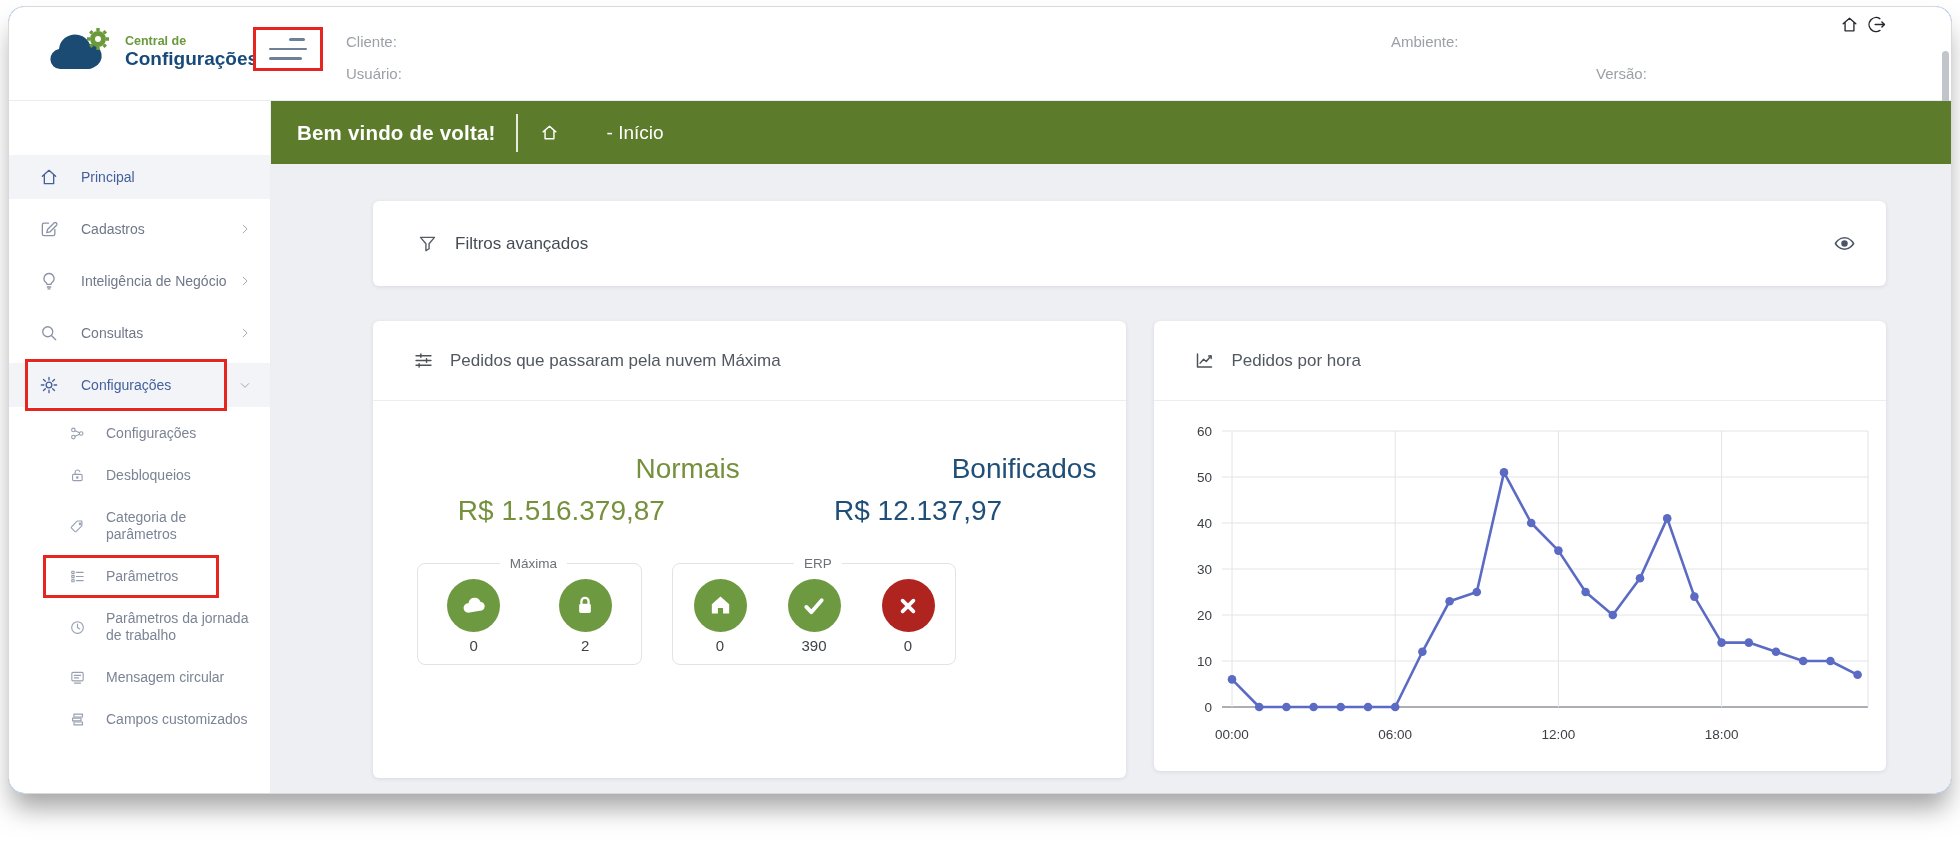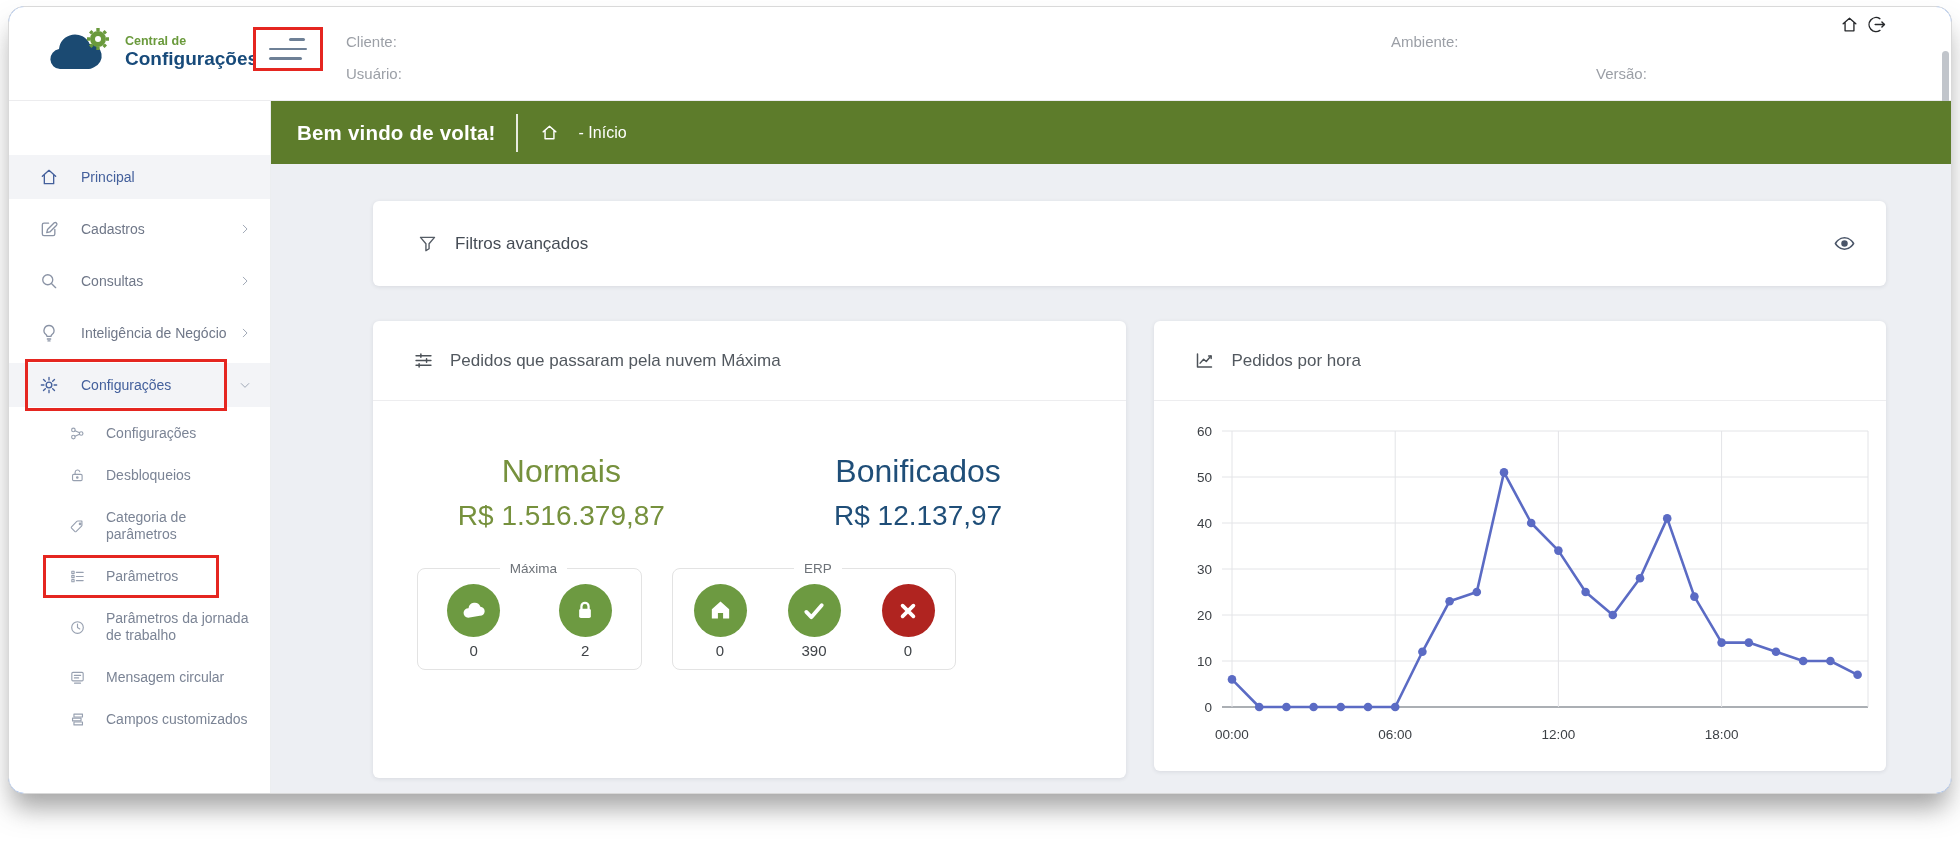--- a/index.html
+++ b/index.html
@@ -51,21 +51,21 @@
   .ann { position:absolute; border:3px solid #e52620; pointer-events:none; z-index:5; }
   .ann-main { left:16px; width:202px; top:-4px; bottom:-4px; }
   .ann-sub  { left:34px; width:176px; top:-3px; bottom:-3px; }
 
   
   .main { position:absolute; left:262px; top:94px; right:0; bottom:0; background:#edeff3; overflow:hidden; }
   .banner { height:63px; background:#5d7c2b; display:flex; align-items:center; padding-left:26px; color:#fff; }
   .banner-title { font-size:20.5px; font-weight:700; letter-spacing:.2px; }
   .banner-div { width:2px; height:38px; background:rgba(255,255,255,.85); margin:0 22px 0 20px; }
   .banner .crumb-home { width:19px; height:19px; color:#fff; }
-  .banner .crumb { margin-left:20px; font-size:16px; }
+  .banner .crumb { margin-left:48px; font-size:19px; }
 
   .content { padding:37px 65px 0 102px; }
 
   .filters { height:85px; background:#fff; border-radius:6px; box-shadow:0 1px 4px rgba(30,40,60,.10);
              display:flex; align-items:center; padding:0 30px 0 44px; margin-bottom:35px; }
   .filters .f-icon { width:21px; height:21px; color:#565d66; }
   .filters .f-title { margin-left:17px; font-size:17px; color:#454c55; font-weight:400; }
   .filters .eye { margin-left:auto; width:23px; height:23px; color:#4a5568; cursor:pointer; }
   .filters svg { display:block; width:100%; height:100%; }
 
@@ -73,21 +73,21 @@
   .card { background:#fff; border-radius:6px; box-shadow:0 1px 4px rgba(30,40,60,.10); }
   .card-orders { width:760px; height:457px; }
   .card-chart  { width:738px; height:450px; }
   .card-head { height:80px; display:flex; align-items:center; padding:0 24px 0 40px; border-bottom:1px solid #ededef; }
   .card-head .c-icon { width:21px; height:21px; color:#4c5258; }
   .card-head .c-title { margin-left:16px; font-size:17px; color:#52585f; font-weight:500; }
   .card-head svg { display:block; width:100%; height:100%; }
 
   .values { display:flex; margin-top:52px; padding:0 30px 0 10px; }
   .val-col { flex:1; text-align:center; }
-  .val-label { font-size:32px; font-weight:500; }
+  .val-label { font-size:28px; font-weight:500;text-align:right; }
   .val-amount { font-size:28px; font-weight:500; margin-top:10px; }
 
   .groups { display:flex; gap:30px; margin-top:36px; padding-left:44px; }
   .group { position:relative; border:1px solid #e3e3e3; border-radius:8px; height:102px; }
   .group-0 { width:225px; }
   .group-1 { width:284px; }
   .group .legend { position:absolute; top:-10px; left:8px; right:0; text-align:center; }
   .group .legend span { background:#fff; padding:0 10px; color:#6d7278; font-size:13.5px; }
   .stats { display:flex; justify-content:space-around; margin-top:15px; }
   .stat { text-align:center; }
@@ -189,39 +189,39 @@
           <span class="lbl">Cadastros</span>
           <span class="chev">
             <svg viewBox="0 0 24 24" fill="none" stroke="currentColor" stroke-width="1.6" stroke-linecap="round" stroke-linejoin="round">
               <path d="M9 5.5l6.5 6.5L9 18.5"></path>
             </svg>
           </span>
         </div>
         <div class="side-item">
           <span class="s-icon">
             <svg viewBox="0 0 24 24" fill="none" stroke="currentColor" stroke-width="1.6" stroke-linecap="round" stroke-linejoin="round">
+              <path d="M12 3a6 6 0 0 1 3.6 10.8c-.7.6-1.1 1.3-1.1 2.2h-5c0-.9-.4-1.6-1.1-2.2A6 6 0 0 1 12 3z"></path>
+              <path d="M10 19.2h4M10.8 21.5h2.4"></path>
+            </svg>
+          </span>
+          <span class="lbl">Inteligência de Negócio</span>
+          <span class="chev">
+            <svg viewBox="0 0 24 24" fill="none" stroke="currentColor" stroke-width="1.6" stroke-linecap="round" stroke-linejoin="round">
+              <path d="M9 5.5l6.5 6.5L9 18.5"></path>
+            </svg>
+          </span>
+        </div>
+        <div class="side-item">
+          <span class="s-icon">
+            <svg viewBox="0 0 24 24" fill="none" stroke="currentColor" stroke-width="1.6" stroke-linecap="round" stroke-linejoin="round">
               <circle cx="10.5" cy="10.5" r="6"></circle>
               <path d="M15.2 15.2 20 20"></path>
             </svg>
           </span>
           <span class="lbl">Consultas</span>
-          <span class="chev">
-            <svg viewBox="0 0 24 24" fill="none" stroke="currentColor" stroke-width="1.6" stroke-linecap="round" stroke-linejoin="round">
-              <path d="M9 5.5l6.5 6.5L9 18.5"></path>
-            </svg>
-          </span>
-        </div>
-        <div class="side-item">
-          <span class="s-icon">
-            <svg viewBox="0 0 24 24" fill="none" stroke="currentColor" stroke-width="1.6" stroke-linecap="round" stroke-linejoin="round">
-              <path d="M12 3a6 6 0 0 1 3.6 10.8c-.7.6-1.1 1.3-1.1 2.2h-5c0-.9-.4-1.6-1.1-2.2A6 6 0 0 1 12 3z"></path>
-              <path d="M10 19.2h4M10.8 21.5h2.4"></path>
-            </svg>
-          </span>
-          <span class="lbl">Inteligência de Negócio</span>
           <span class="chev">
             <svg viewBox="0 0 24 24" fill="none" stroke="currentColor" stroke-width="1.6" stroke-linecap="round" stroke-linejoin="round">
               <path d="M9 5.5l6.5 6.5L9 18.5"></path>
             </svg>
           </span>
         </div>
         <div class="side-item active">
           <span class="ann ann-main"></span>
           <span class="s-icon">
             <svg viewBox="0 0 24 24" fill="none" stroke="currentColor" stroke-width="1.6" stroke-linecap="round" stroke-linejoin="round">

